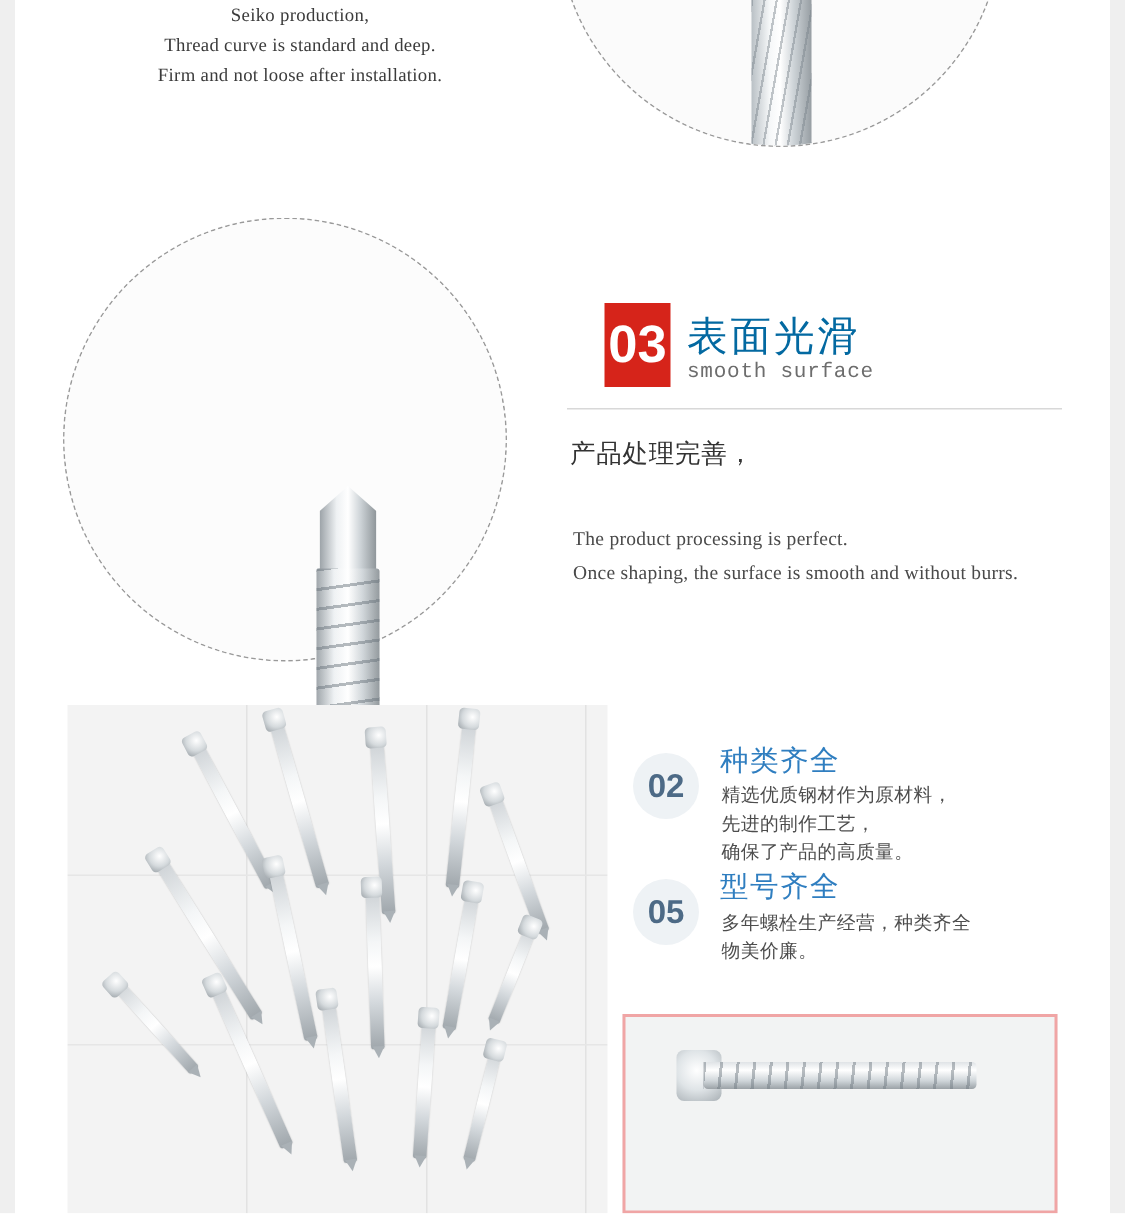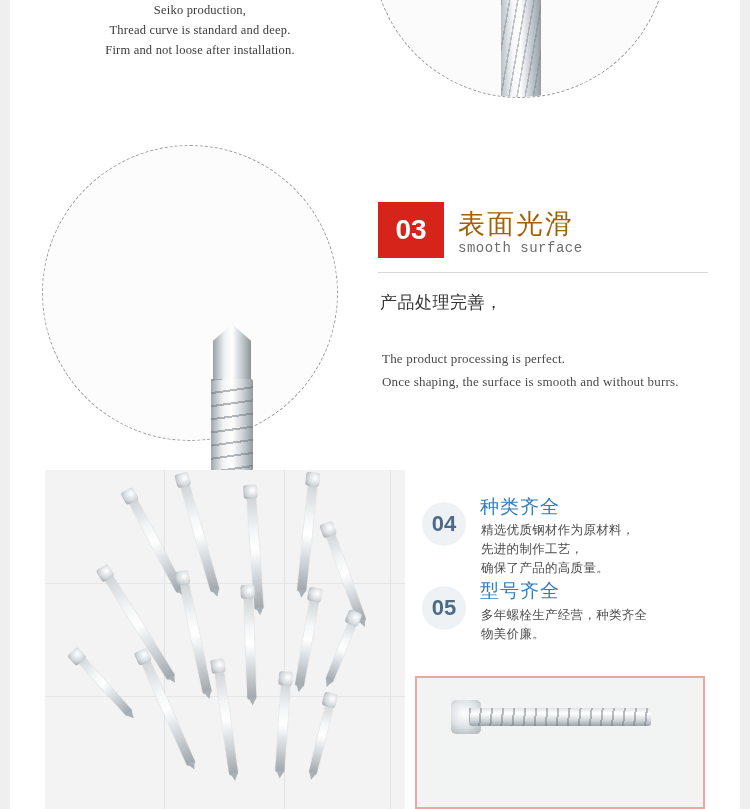--- a/index.html
+++ b/index.html
@@ -61,40 +61,41 @@
     width: 296px;
     height: 296px;
     border: 1px dashed #9a9a9a;
     border-radius: 50%;
     background: #fcfcfc;
     box-sizing: border-box;
   }
 
   .badge {
     position: absolute;
-    width: 66px;
+    width: 44px;
     height: 56px;
     background: #d6241a;
     color: #ffffff;
-    font-size: 28px;
+    font-size: 35px;
     font-weight: bold;
     font-family: "Liberation Sans", sans-serif;
     display: flex;
     align-items: center;
     justify-content: center;
     letter-spacing: 0px;
+    margin-left: 25px;
   }
   #badge-03 { left: 378px; top: 202px; }
 
   .head-cn {
     position: absolute;
     left: 458px;
     top: 206px;
     font-size: 27px;
-    color: #a16207;
+    color: #0369a1;
     letter-spacing: 2px;
     font-family: Liberation Serif, serif;
   }
   .head-en {
     position: absolute;
     left: 458px;
     top: 240px;
     font-size: 14px;
     color: #6d6d6d;
     font-family: "Liberation Mono", monospace;
@@ -381,21 +382,21 @@
           <span class="head"></span>
           <span class="tip"></span>
         </div>
       <div class="screw" style="left:18px;top:210px;width:80px;height:8px;transform:rotate(48deg);">
           <span class="head"></span>
           <span class="tip"></span>
         </div>
     </div>
   </div>
 
-  <div class="num-circle" id="num-04">04</div>
+  <div class="num-circle" id="num-04">02</div>
   <div class="item-title" id="t04">种类齐全</div>
   <div class="item-line" id="l04a">精选优质钢材作为原材料，</div>
   <div class="item-line" id="l04b">先进的制作工艺，</div>
   <div class="item-line" id="l04c">确保了产品的高质量。</div>
 
   <div class="num-circle" id="num-05">05</div>
   <div class="item-title" id="t05">型号齐全</div>
   <div class="item-line" id="l05a">多年螺栓生产经营，种类齐全</div>
   <div class="item-line" id="l05b">物美价廉。</div>
 

